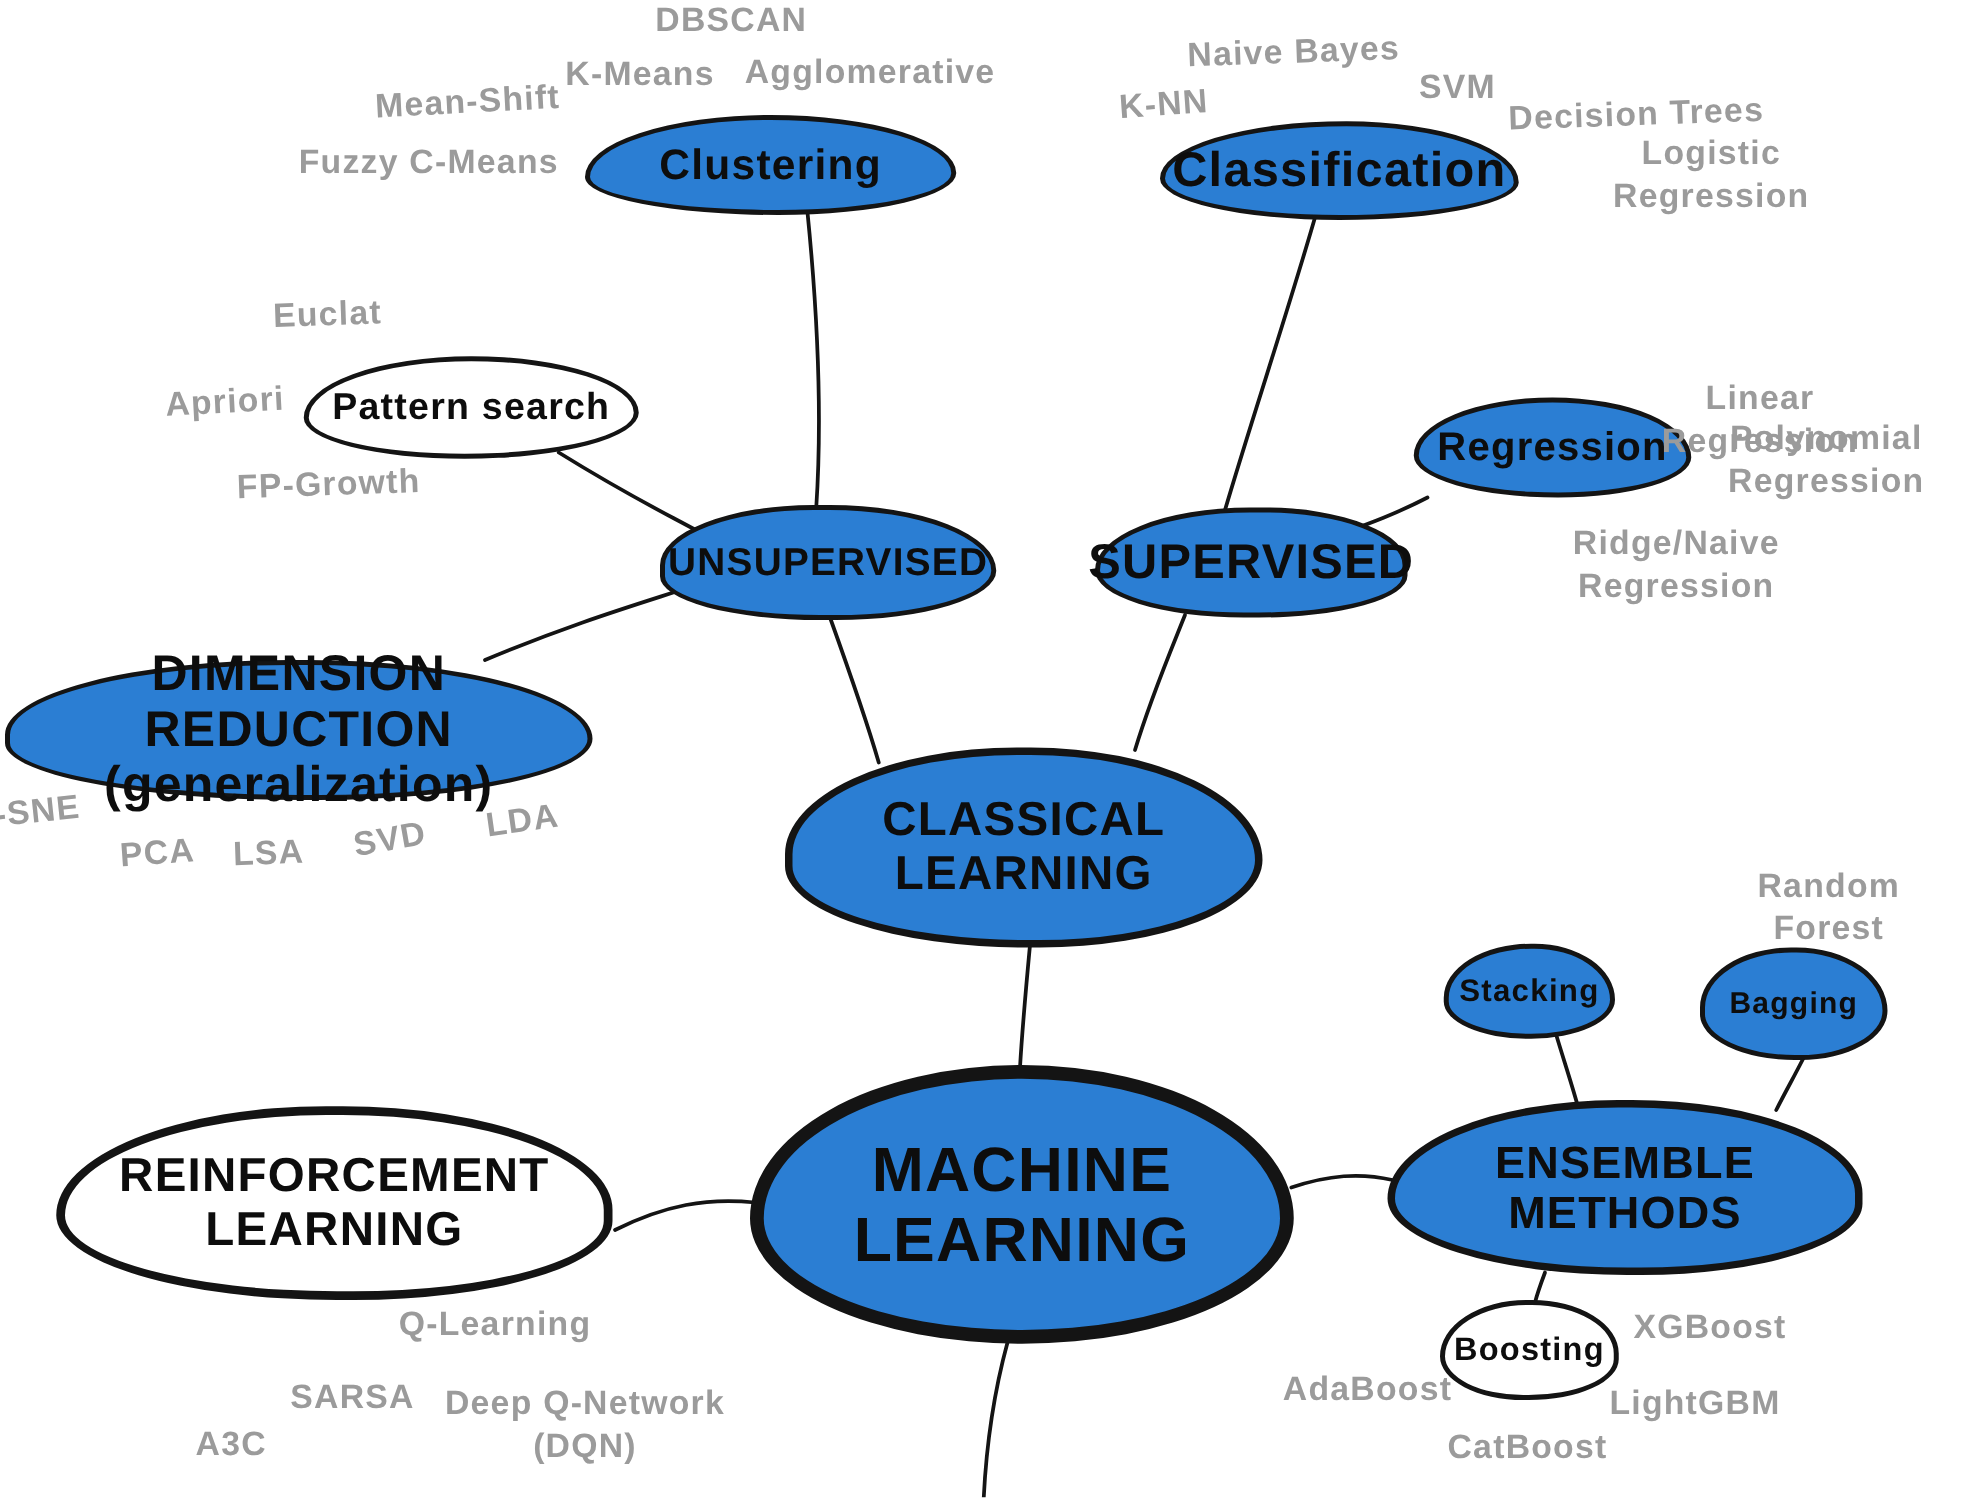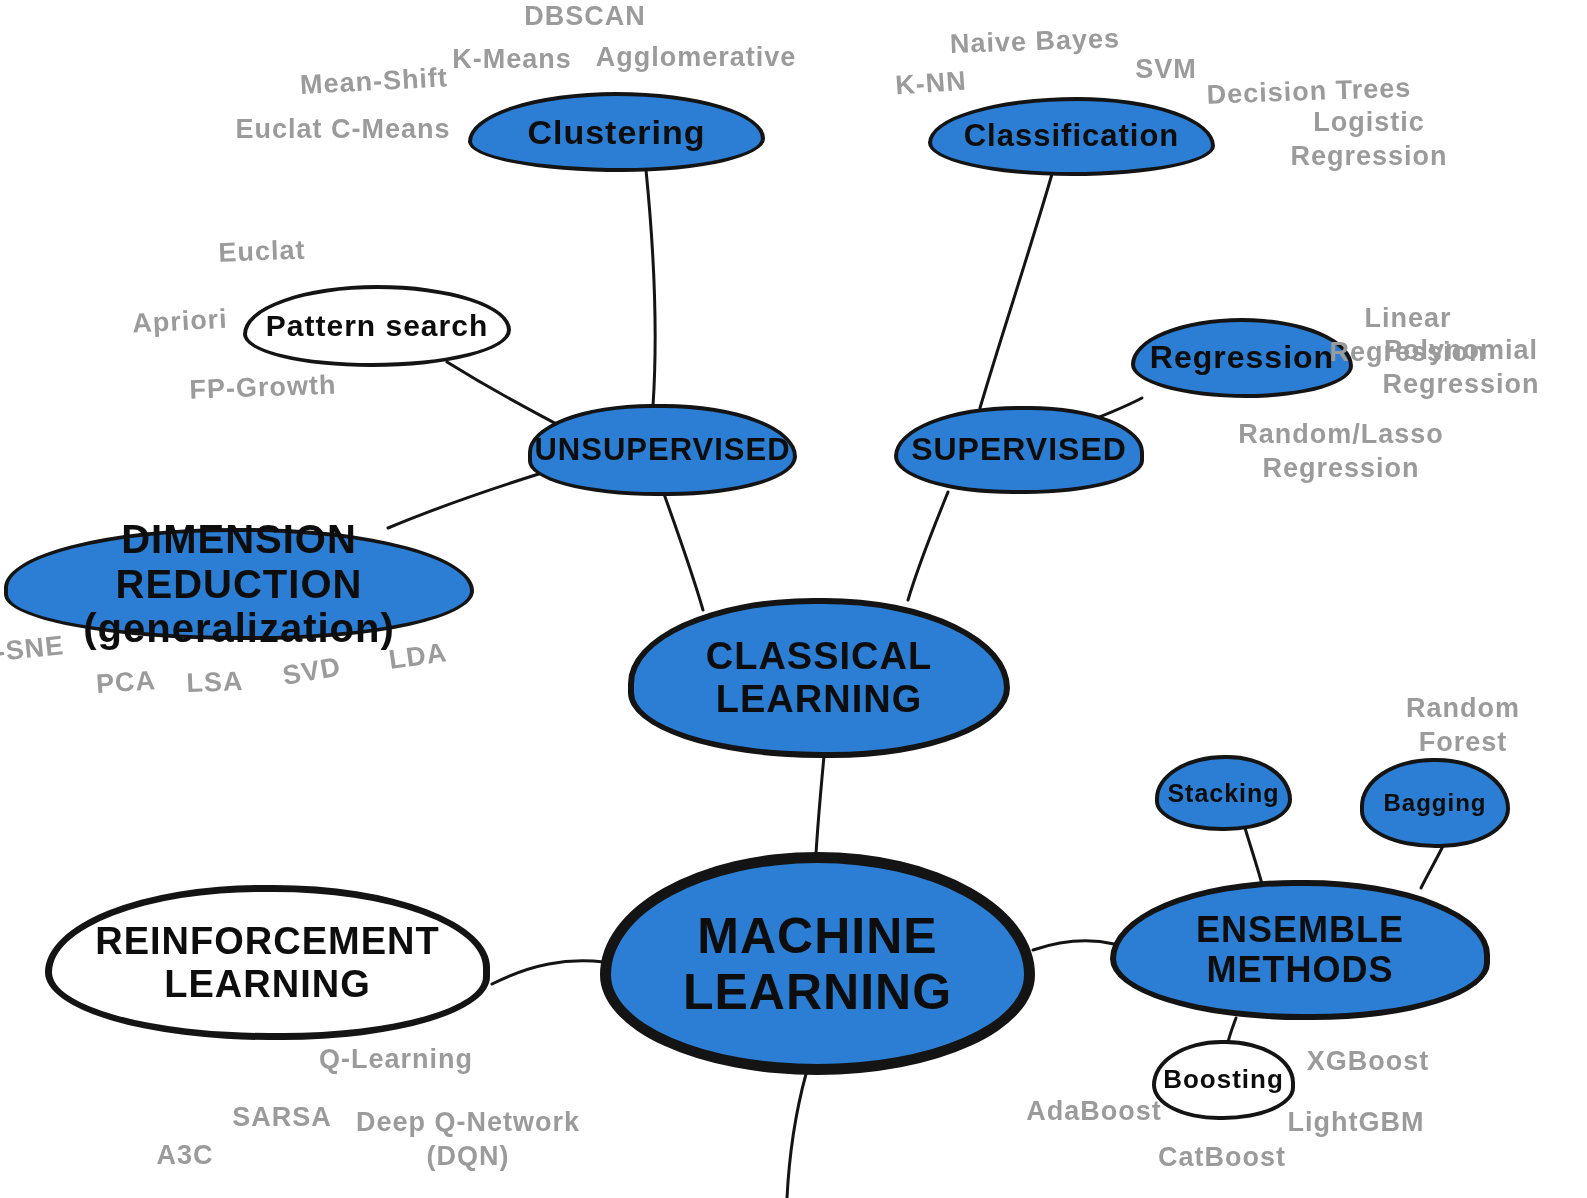--- a/index.html
+++ b/index.html
@@ -44,37 +44,37 @@
     <path d="M 1245,828 C 1251,848 1257,866 1262,884"></path>
     <path d="M 1443,846 C 1436,860 1428,874 1421,888"></path>
     <path d="M 1236,1018 C 1233,1026 1230,1034 1228,1042"></path>
     <path d="M 806,1074 C 794,1118 789,1158 787,1198"></path>
   </svg>
 
   <div class="node blue" style="left:468px;top:92px;width:297px;height:80px;font-size:34px;border-radius:50% 50% 48% 52% / 62% 58% 42% 38%;">
     <span class="nlabel">Clustering</span>
   </div>
 
-  <div class="node blue" style="left:928px;top:97px;width:287px;height:79px;font-size:31px;border-radius:52% 48% 50% 50% / 58% 62% 38% 42%;justify-content:center;">
+  <div class="node blue" style="left:928px;top:97px;width:287px;height:79px;font-size:39px;border-radius:52% 48% 50% 50% / 58% 62% 38% 42%;justify-content:center;">
     <span class="nlabel">Classification</span>
   </div>
 
   <div class="node white" style="left:243px;top:285px;width:268px;height:82px;font-size:30px;border-radius:50% 50% 52% 48% / 60% 55% 45% 40%;">
     <span class="nlabel">Pattern search</span>
   </div>
 
   <div class="node blue" style="left:1131px;top:318px;width:222px;height:80px;font-size:32px;border-radius:50% 50% 48% 52% / 58% 60% 40% 42%;">
     <span class="nlabel">Regression</span>
   </div>
 
   <div class="node blue" style="left:528px;top:404px;width:269px;height:92px;font-size:31px;border-radius:48% 52% 50% 50% / 55% 60% 45% 40%;">
     <span class="nlabel">UNSUPERVISED</span>
   </div>
 
-  <div class="node blue" style="left:894px;top:406px;width:250px;height:88px;font-size:32px;border-radius:52% 48% 50% 50% / 60% 55% 40% 45%;">
+  <div class="node blue" style="left:876px;top:406px;width:250px;height:88px;font-size:39px;border-radius:52% 48% 50% 50% / 60% 55% 40% 45%;">
     <span class="nlabel">SUPERVISED</span>
   </div>
 
   <div class="node blue" style="left:4px;top:528px;width:470px;height:112px;font-size:40px;border-radius:50% 50% 48% 52% / 55% 58% 45% 42%;">
     <span class="nlabel">DIMENSION REDUCTION
 (generalization)</span>
   </div>
 
   <div class="node blue" style="left:628px;top:598px;width:382px;height:160px;font-size:38px;border:6px solid var(--node-stroke,#141414);border-radius:50% 50% 48% 52% / 55% 58% 45% 42%;">
     <span class="nlabel">CLASSICAL
@@ -105,36 +105,36 @@
   </div>
 
   <div class="node white" style="left:1152px;top:1040px;width:143px;height:80px;font-size:26px;border-radius:50% 50% 52% 48% / 58% 55% 42% 45%;">
     <span class="nlabel">Boosting</span>
   </div>
 
   <span class="leaf" style="left:585px;top:17px;">DBSCAN</span>
   <span class="leaf" style="left:512px;top:60px;">K-Means</span>
   <span class="leaf" style="left:696px;top:58px;">Agglomerative</span>
   <span class="leaf" style="left:374px;top:82px;transform:translate(-50%,-50%) rotate(-3deg);">Mean-Shift</span>
-  <span class="leaf" style="left:343px;top:130px;">Euclat C-Means</span>
+  <span class="leaf" style="left:343px;top:130px;">Fuzzy C-Means</span>
 
   <span class="leaf" style="left:1035px;top:42px;transform:translate(-50%,-50%) rotate(-2deg);">Naive Bayes</span>
   <span class="leaf" style="left:931px;top:84px;transform:translate(-50%,-50%) rotate(-4deg);">K-NN</span>
   <span class="leaf" style="left:1166px;top:70px;">SVM</span>
   <span class="leaf" style="left:1309px;top:92px;transform:translate(-50%,-50%) rotate(-2deg);">Decision Trees</span>
   <span class="leaf" style="left:1369px;top:140px;">Logistic Regression</span>
 
   <span class="leaf" style="left:262px;top:252px;transform:translate(-50%,-50%) rotate(-2deg);">Euclat</span>
   <span class="leaf" style="left:180px;top:322px;transform:translate(-50%,-50%) rotate(-3deg);">Apriori</span>
   <span class="leaf" style="left:263px;top:388px;transform:translate(-50%,-50%) rotate(-2deg);">FP-Growth</span>
 
   <span class="leaf" style="left:1408px;top:288px;margin-top:48px;">Linear Regression</span>
   <span class="leaf" style="left:1461px;top:368px;">Polynomial
 Regression</span>
-  <span class="leaf" style="left:1341px;top:452px;">Random/Lasso
+  <span class="leaf" style="left:1341px;top:452px;">Ridge/Naive
 Regression</span>
 
   <span class="leaf" style="left:25px;top:650px;transform:translate(-50%,-50%) rotate(-6deg);">t-SNE</span>
   <span class="leaf" style="left:126px;top:683px;transform:translate(-50%,-50%) rotate(-4deg);">PCA</span>
   <span class="leaf" style="left:215px;top:683px;transform:translate(-50%,-50%) rotate(-2deg);">LSA</span>
   <span class="leaf" style="left:312px;top:672px;transform:translate(-50%,-50%) rotate(-10deg);">SVD</span>
   <span class="leaf" style="left:418px;top:657px;transform:translate(-50%,-50%) rotate(-8deg);">LDA</span>
 
   <span class="leaf" style="left:1463px;top:726px;">Random Forest</span>
 

